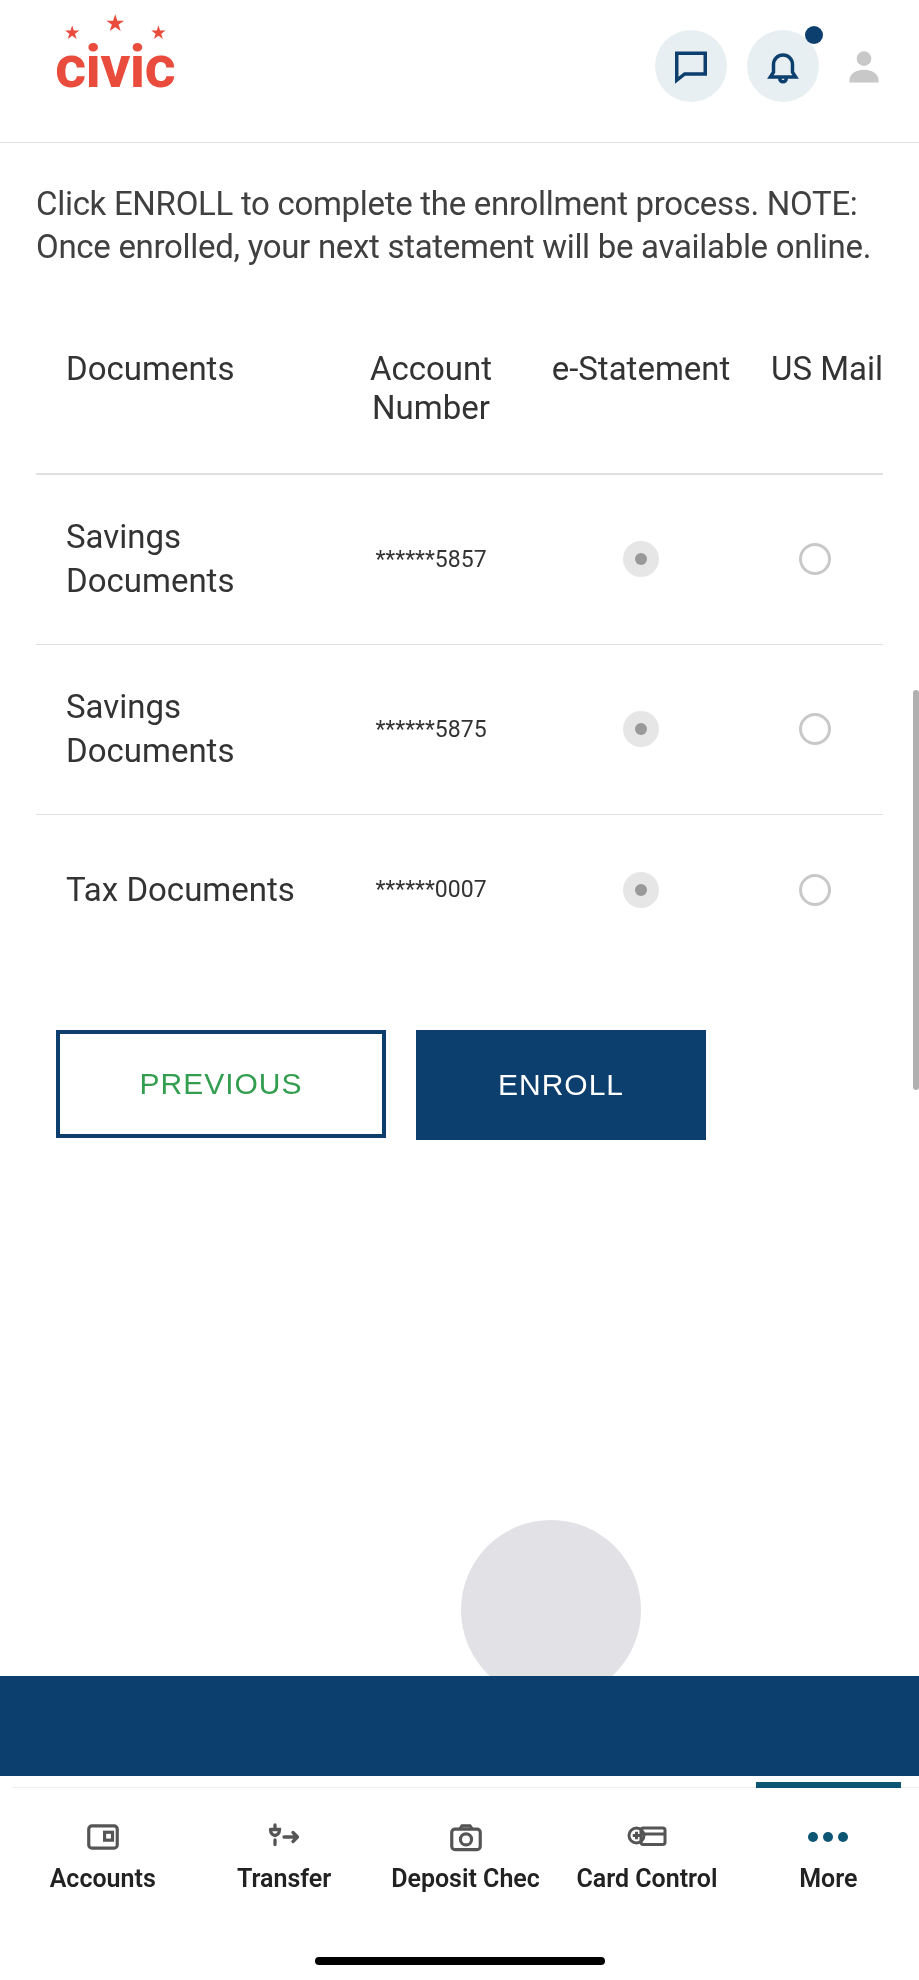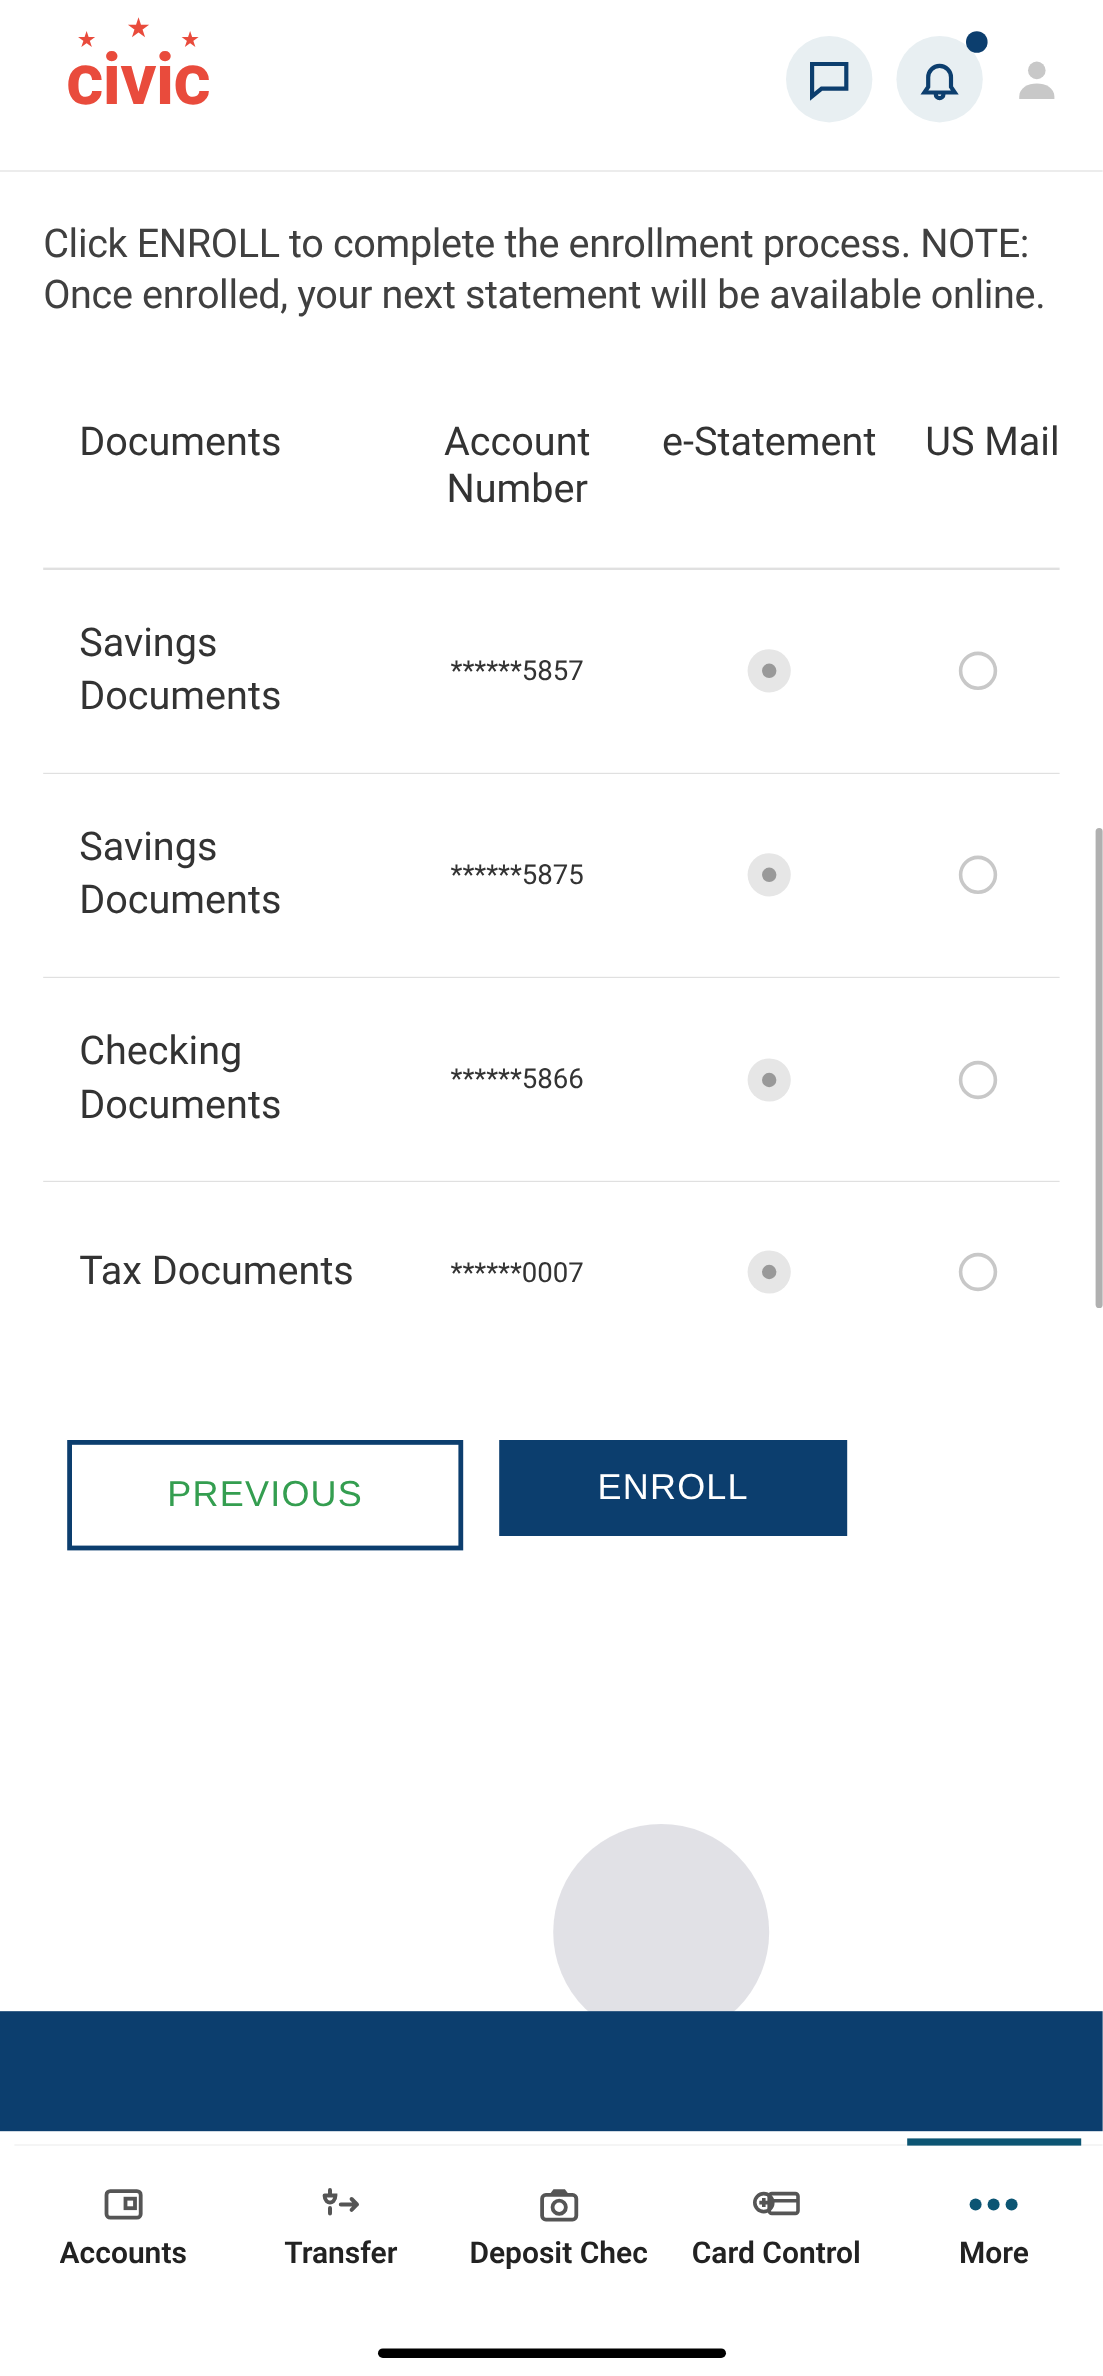--- a/index.html
+++ b/index.html
@@ -164,28 +164,28 @@
       font-weight: 500;
       letter-spacing: 1px;
       cursor: pointer;
       border: none;
       display: flex;
       align-items: center;
       justify-content: center;
     }
     .btn-previous {
       width: 330px;
-      height: 92px;
+      height: 108px;
       background: #fff;
       color: #349e50;
       border: 4px solid #0c3e6e;
     }
     .btn-enroll {
       width: 290px;
-      height: 80px;
+      height: 110px;
       background: #0c3e6e;
       color: #fff;
     }
     .touch-circle {
       position: absolute;
       width: 180px;
       height: 180px;
       border-radius: 50%;
       background: rgba(200, 200, 210, 0.55);
       left: 461px;
@@ -329,30 +329,20 @@
       <div class="row-documents">Savings Documents</div>
       <div class="row-account">******5875</div>
       <div class="row-estatement">
           <div class="radio-selected"></div>
         </div>
       <div class="row-usmail">
           <div class="radio-unselected"></div>
         </div>
     </div>
 
-    <div class="table-row">
-      <div class="row-documents">Checking Documents</div>
-      <div class="row-account">******5866</div>
-      <div class="row-estatement">
-          <div class="radio-selected"></div>
-        </div>
-      <div class="row-usmail">
-          <div class="radio-unselected"></div>
-        </div>
-    </div>
 
     <div class="table-row" style="border-bottom:none;">
       <div class="row-documents">Tax Documents</div>
       <div class="row-account">******0007</div>
       <div class="row-estatement">
           <div class="radio-selected"></div>
         </div>
       <div class="row-usmail">
           <div class="radio-unselected"></div>
         </div>

